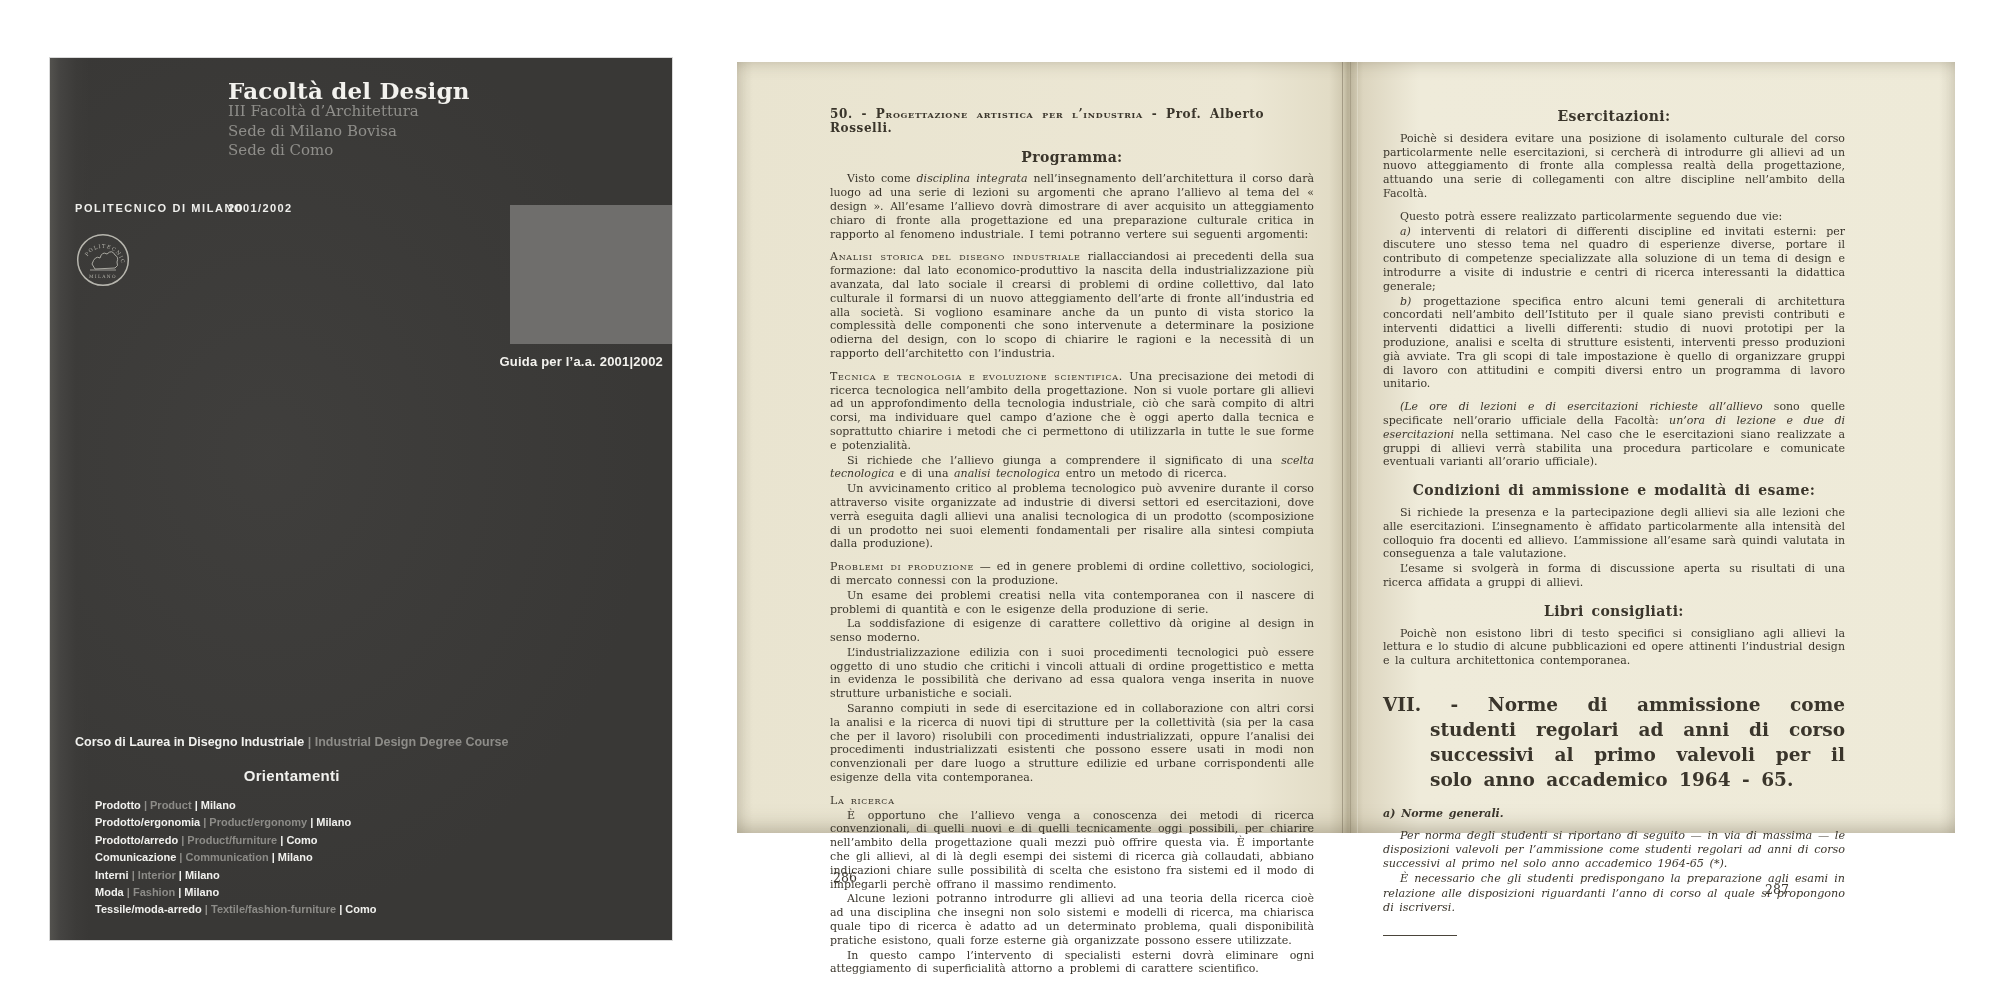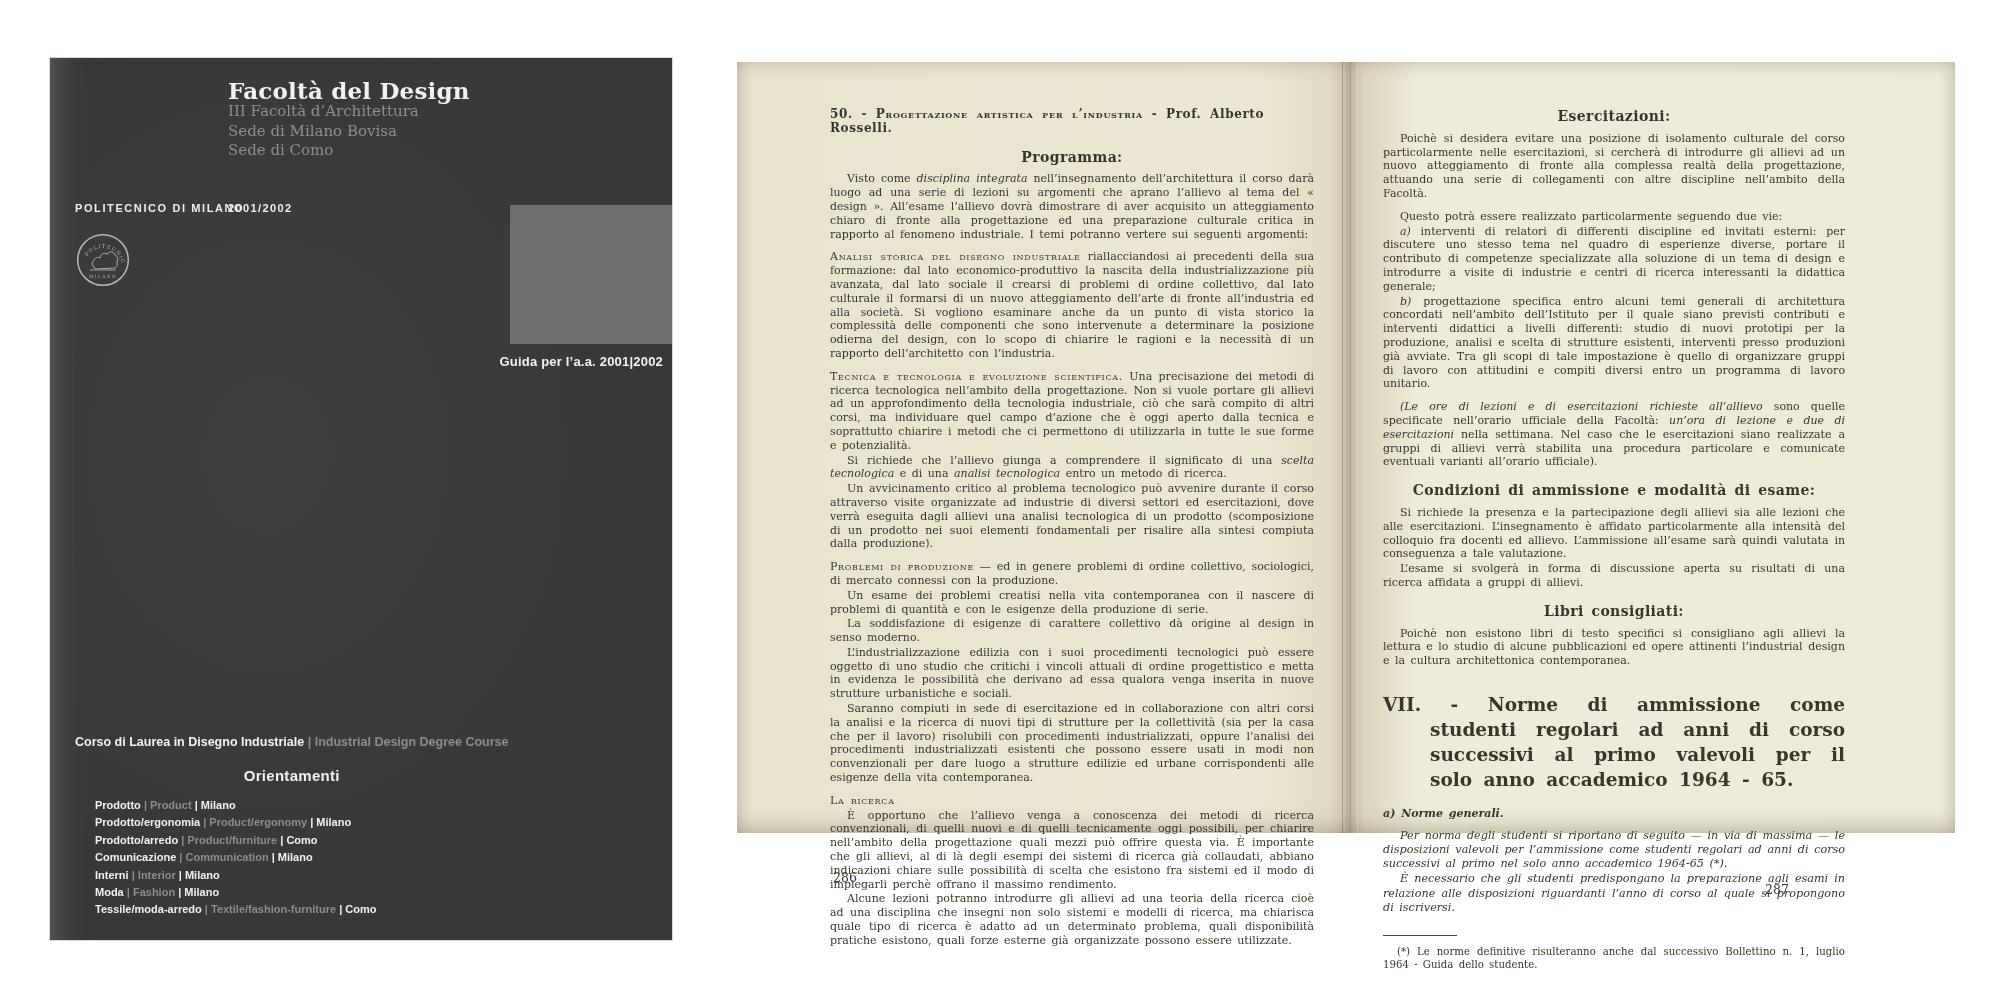--- a/index.html
+++ b/index.html
@@ -127,20 +127,21 @@
           <p class="para ind"><span>Si richiede che l’allievo giunga a comprendere il significato di una </span><span class="it">scelta tecnologica</span><span> e di una </span><span class="it">analisi tecnologica</span><span> entro un metodo di ricerca.</span></p>
           <p class="para ind"><span>Un avvicinamento critico al problema tecnologico può avvenire durante il corso attraverso visite organizzate ad industrie di diversi settori ed esercitazioni, dove verrà eseguita dagli allievi una analisi tecnologica di un prodotto (scomposizione di un prodotto nei suoi elementi fondamentali per risalire alla sintesi compiuta dalla produzione).</span></p>
           <p class="para mt"><span class="sc">Problemi di produzione</span><span> — ed in genere problemi di ordine collettivo, sociologici, di mercato connessi con la produzione.</span></p>
           <p class="para ind"><span>Un esame dei problemi creatisi nella vita contemporanea con il nascere di problemi di quantità e con le esigenze della produzione di serie.</span></p>
           <p class="para ind"><span>La soddisfazione di esigenze di carattere collettivo dà origine al design in senso moderno.</span></p>
           <p class="para ind"><span>L’industrializzazione edilizia con i suoi procedimenti tecnologici può essere oggetto di uno studio che critichi i vincoli attuali di ordine progettistico e metta in evidenza le possibilità che derivano ad essa qualora venga inserita in nuove strutture urbanistiche e sociali.</span></p>
           <p class="para ind"><span>Saranno compiuti in sede di esercitazione ed in collaborazione con altri corsi la analisi e la ricerca di nuovi tipi di strutture per la collettività (sia per la casa che per il lavoro) risolubili con procedimenti industrializzati, oppure l’analisi dei procedimenti industrializzati esistenti che possono essere usati in modi non convenzionali per dare luogo a strutture edilizie ed urbane corrispondenti alle esigenze della vita contemporanea.</span></p>
           <p class="para mt"><span class="sc">La ricerca</span></p>
           <p class="para ind"><span>È opportuno che l’allievo venga a conoscenza dei metodi di ricerca convenzionali, di quelli nuovi e di quelli tecnicamente oggi possibili, per chiarire nell’ambito della progettazione quali mezzi può offrire questa via. È importante che gli allievi, al di là degli esempi dei sistemi di ricerca già collaudati, abbiano indicazioni chiare sulle possibilità di scelta che esistono fra sistemi ed il modo di impiegarli perchè offrano il massimo rendimento.</span></p>
           <p class="para ind"><span>Alcune lezioni potranno introdurre gli allievi ad una teoria della ricerca cioè ad una disciplina che insegni non solo sistemi e modelli di ricerca, ma chiarisca quale tipo di ricerca è adatto ad un determinato problema, quali disponibilità pratiche esistono, quali forze esterne già organizzate possono essere utilizzate.</span></p>
+          <p class="para ind"><span>In questo campo l’intervento di specialisti esterni dovrà eliminare ogni atteggiamento di superficialità attorno a problemi di carattere scientifico.</span></p>
         </div>
     </div>
     <div class="pn pn-left">286</div>
 
     <div class="page-right-text book-text">
       <div class="h1 first">Esercitazioni:</div>
       <div>
           <p class="para ind"><span>Poichè si desidera evitare una posizione di isolamento culturale del corso particolarmente nelle esercitazioni, si cercherà di introdurre gli allievi ad un nuovo atteggiamento di fronte alla complessa realtà della progettazione, attuando una serie di collegamenti con altre discipline nell’ambito della Facoltà.</span></p>
           <p class="para ind mt"><span>Questo potrà essere realizzato particolarmente seguendo due vie:</span></p>
           <p class="para ind"><span class="it">a)</span><span> interventi di relatori di differenti discipline ed invitati esterni: per discutere uno stesso tema nel quadro di esperienze diverse, portare il contributo di competenze specializzate alla soluzione di un tema di design e introdurre a visite di industrie e centri di ricerca interessanti la didattica generale;</span></p>
@@ -160,18 +161,17 @@
         </div>
 
       <div class="vii">VII. - Norme di ammissione come studenti regolari ad anni di corso successivi al primo valevoli per il solo anno accademico 1964 - 65.</div>
       <div class="h2norme">a) Norme generali.</div>
       <div>
           <p class="para ind iti"><span>Per norma degli studenti si riportano di seguito — in via di massima — le disposizioni valevoli per l’ammissione come studenti regolari ad anni di corso successivi al primo nel solo anno accademico 1964-65 (*).</span></p>
           <p class="para ind iti"><span>È necessario che gli studenti predispongano la preparazione agli esami in relazione alle disposizioni riguardanti l’anno di corso al quale si propongono di iscriversi.</span></p>
         </div>
 
       <div class="fn-rule"></div>
-      <p class="footnote">(*) Le norme definitive risulteranno anche dal successivo Bollettino n. 1, luglio 1964 - Guida dello studente.</p>
     </div>
     <div class="pn pn-right">287</div>
   </div>
 
 </div>
 
 </body></html>

